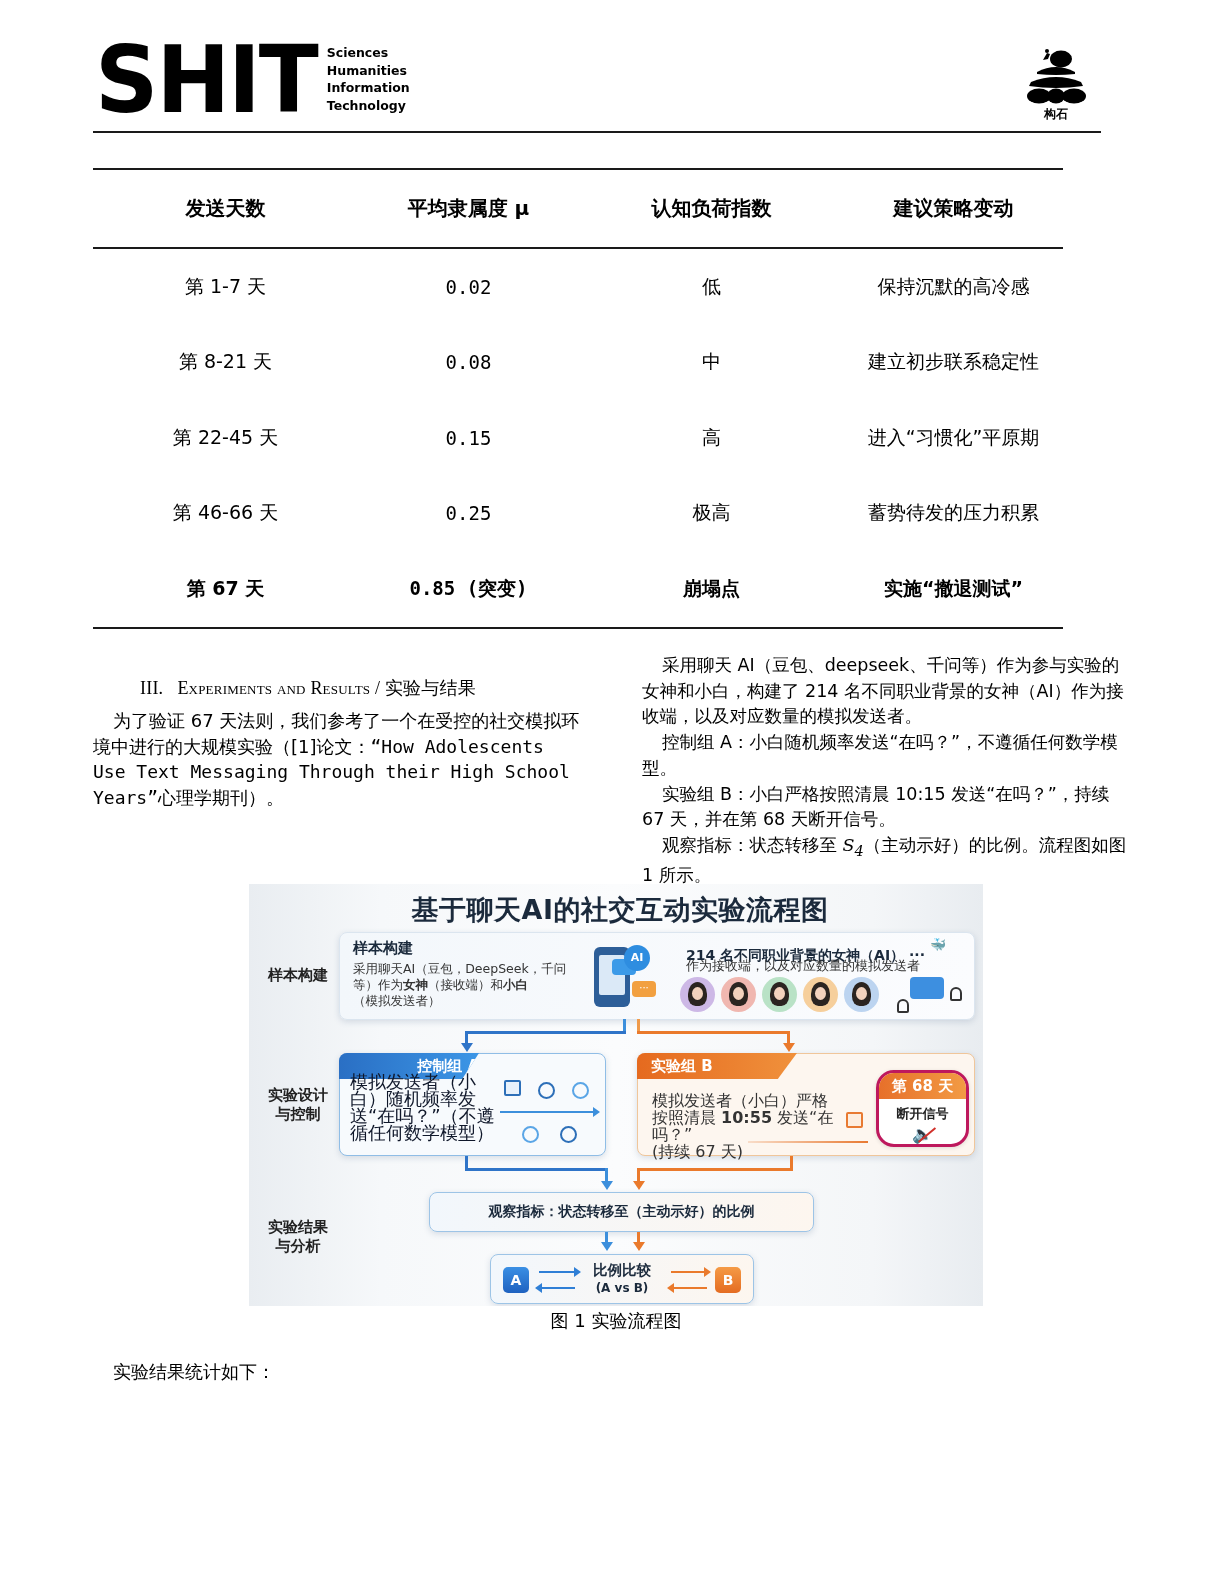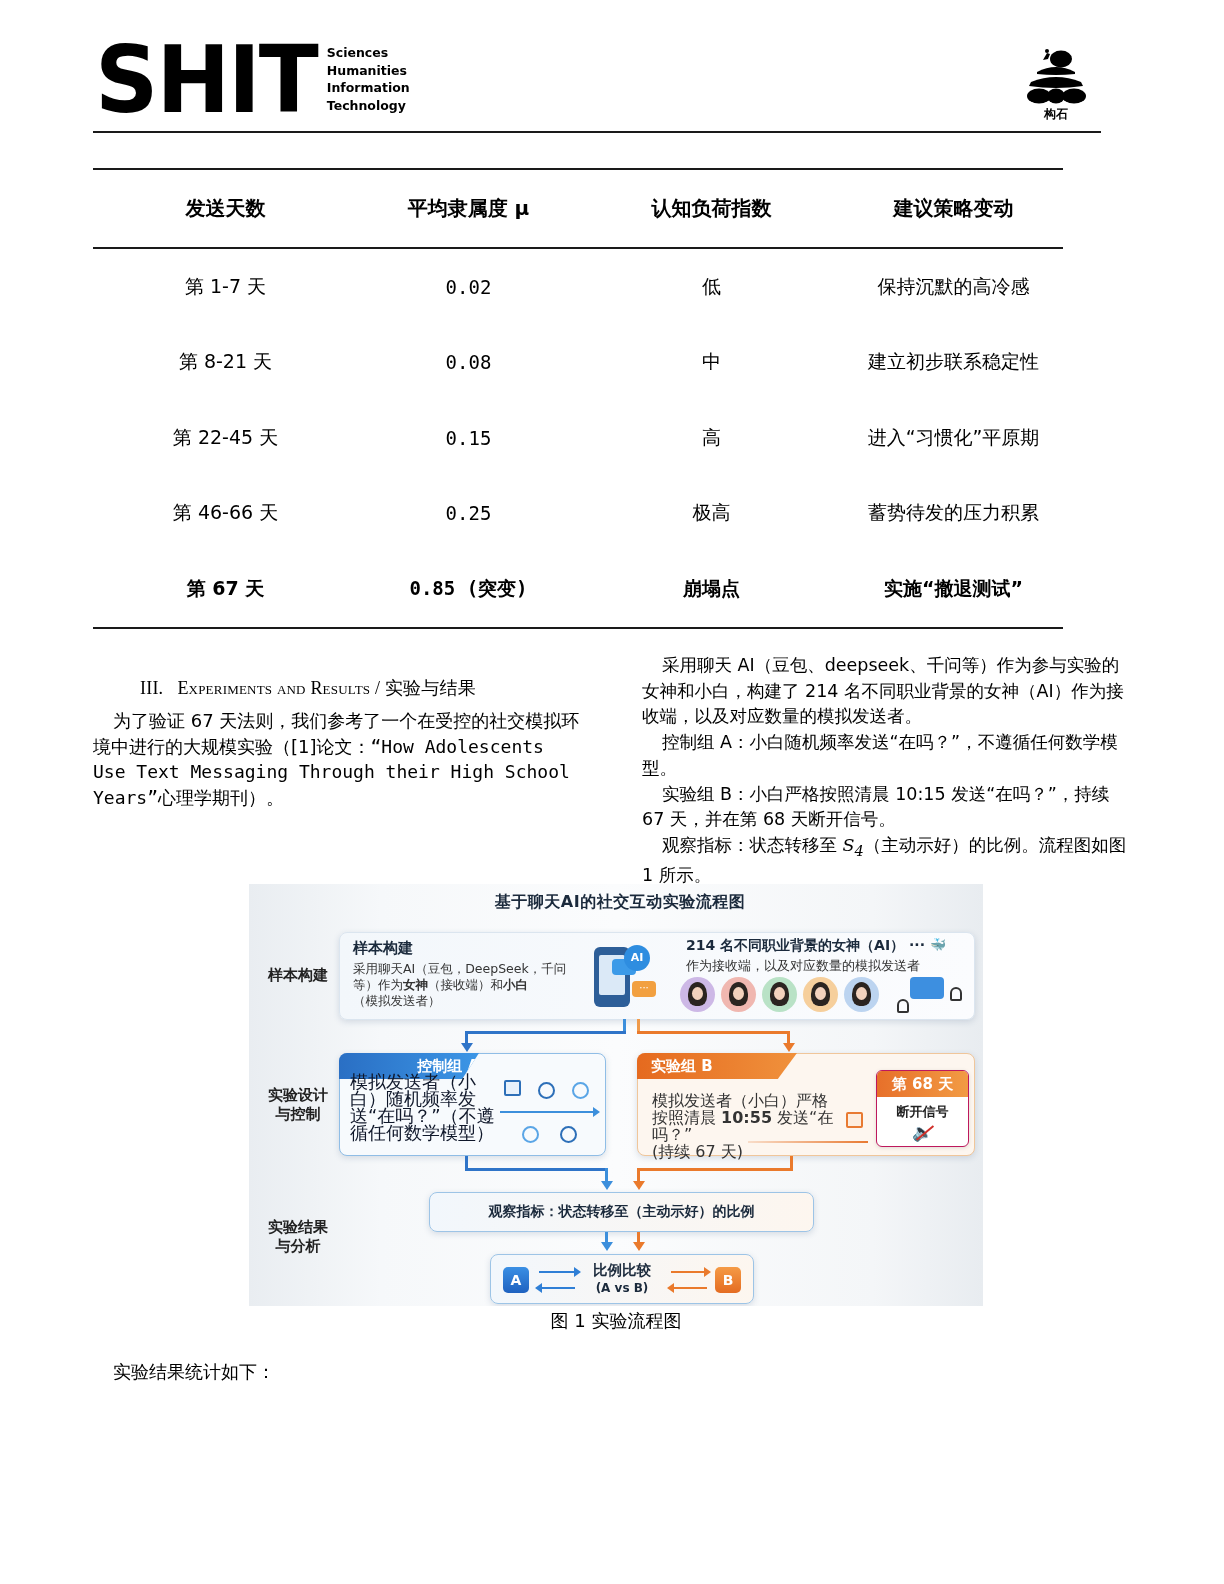--- a/index.html
+++ b/index.html
@@ -32,33 +32,33 @@
   .section-title .zh { font-family: "DejaVu Sans", sans-serif; font-size: 18px; }
   .para-cn { font-family: "DejaVu Sans", sans-serif; font-size: 18px; line-height: 25.5px; text-indent: 20px; }
   .col-right { position: absolute; left: 642px; top: 653px; width: 490px; }
   .col-right p { font-family: "DejaVu Sans", sans-serif; font-size: 17.5px; line-height: 25.7px; text-indent: 20px; }
   .mono { font-family: "DejaVu Sans Mono", monospace; }
   .math { font-family: "DejaVu Serif", serif; font-style: italic; }
 
   
   .figure { position: absolute; left: 249px; top: 884px; width: 734px; height: 422px;
             background: linear-gradient(90deg, #e9edf1 0%, #f6f8fa 18%, #fbfcfd 50%, #f4f6f8 85%, #e8ecf0 100%); overflow: hidden; font-family: "DejaVu Sans", sans-serif; }
-  .fig-title { position: absolute; left: 0; right: 0; top: 8px; text-align: center; font-weight: bold; font-size: 16px; color: #1b2a3c; letter-spacing: 0.5px; padding-left: 8px; }
+  .fig-title { position: absolute; left: 0; right: 0; top: 8px; text-align: center; font-weight: bold; font-size: 27px; color: #1b2a3c; letter-spacing: 0.5px; padding-left: 8px; }
   .row-label { position: absolute; left: 14px; width: 70px; font-weight: bold; font-size: 15px; color: #222; text-align: center; line-height: 19px; }
 
   .card { position: absolute; background: #f7fafd; border: 1.5px solid #b9d3ea; border-radius: 8px; box-shadow: 0 2px 6px rgba(60,90,130,.18); }
   .card-sample { left: 90px; top: 48px; width: 636px; height: 88px; background: linear-gradient(90deg,#f3f7fb,#fbfcfe); border-color: #dbe5ef; }
   .sample-h { position: absolute; left: 13px; top: 6px; font-weight: bold; font-size: 15px; color: #1b2a3c; }
   .sample-t { position: absolute; left: 13px; top: 28px; width: 230px; font-size: 12.5px; line-height: 16px; color: #333; }
   .phone { position: absolute; left: 254px; top: 14px; width: 36px; height: 60px; border-radius: 6px; background: #2d5e98; }
   .phone::after { content: ""; position: absolute; left: 5px; top: 8px; width: 26px; height: 40px; background: #dbe9f7; border-radius: 2px; }
   .bubble-ai { position: absolute; left: 284px; top: 12px; width: 26px; height: 26px; border-radius: 50%; background: #2e8de0; color: #fff; font-weight: bold; font-size: 11px; text-align: center; line-height: 26px; }
   .bubble-chat { position: absolute; left: 272px; top: 26px; width: 24px; height: 16px; border-radius: 4px; background: #3c9ae8; }
   .bubble-dots { position: absolute; left: 292px; top: 48px; width: 24px; height: 16px; border-radius: 4px; background: #f2a040; color: #fff; font-size: 10px; text-align: center; line-height: 14px; }
-  .sample-r1 { position: absolute; left: 346px; top: 4px; font-weight: bold; font-size: 14px; color: #1b2a3c; }
+  .sample-r1 { position: absolute; left: 346px; top: 14px; font-weight: bold; font-size: 14px; color: #1b2a3c; }
   .sample-r2 { position: absolute; left: 346px; top: 24px; font-size: 13px; color: #333; }
   .avatars { position: absolute; left: 340px; top: 44px; display: flex; gap: 6px; }
   .avatar { width: 35px; height: 35px; border-radius: 50%; position: relative; overflow: hidden; }
   .avatar::before { content: ""; position: absolute; left: 8px; top: 5px; width: 19px; height: 24px; border-radius: 50% 50% 40% 40%; background: #2b2420; }
   .avatar::after { content: ""; position: absolute; left: 12px; top: 10px; width: 11px; height: 13px; border-radius: 50%; background: #f3d2bd; }
   .chat-icon { position: absolute; left: 570px; top: 44px; width: 34px; height: 22px; background: #3d8fe0; border-radius: 4px; }
   .person-icon { position: absolute; width: 12px; height: 14px; border: 2px solid #333; border-radius: 6px 6px 2px 2px; }
   .mini-icons { position: absolute; left: 590px; top: 4px; font-size: 13px; color: #2d7fd6; }
 
   .card-a { left: 90px; top: 169px; width: 267px; height: 103px; border-color: #8fbde6; }
@@ -67,21 +67,21 @@
   .timeline-a { position: absolute; left: 160px; top: 22px; width: 100px; height: 70px; }
   .tl-line { position: absolute; left: 0; top: 35px; width: 96px; height: 2px; background: #3c8fdc; }
   .tl-arrow { position: absolute; left: 93px; top: 31px; width: 0; height: 0; border-left: 7px solid #3c8fdc; border-top: 5px solid transparent; border-bottom: 5px solid transparent; }
   .clock { position: absolute; width: 17px; height: 17px; border: 2px solid #2d6fb8; border-radius: 50%; }
   .cal { position: absolute; width: 17px; height: 16px; border: 2px solid #2d6fb8; border-radius: 2px; background: #e8f1fb; }
 
   .card-b { left: 388px; top: 169px; width: 338px; height: 103px; background: #fdf6ef; border-color: #f0c69a; }
   .card-b .tab { position: absolute; left: -1px; top: -1px; width: 160px; height: 26px; border-radius: 8px 0 0 0; background: linear-gradient(90deg,#e56a1f,#f0913c); clip-path: polygon(0 0, 100% 0, 88% 100%, 0 100%); color: #fff; font-weight: bold; font-size: 15px; line-height: 26px; padding-left: 14px; }
   .card-b .txt { position: absolute; left: 14px; top: 38px; width: 205px; font-size: 16px; line-height: 17px; color: #333; }
   .tl-b { position: absolute; left: 110px; top: 87px; width: 120px; height: 2px; background: linear-gradient(90deg, rgba(232,122,50,.2), #e87a32); }
-  .day68 { position: absolute; left: 238px; top: 16px; width: 93px; height: 77px; background: #fff; border: 1px solid #be185d; border-radius: 6px; box-shadow: 0 1px 4px rgba(0,0,0,.12); overflow: hidden; }
+  .day68 { position: absolute; left: 238px; top: 16px; width: 93px; height: 77px; background: #fff; border: 3px solid #be185d; border-radius: 18px; box-shadow: 0 1px 4px rgba(0,0,0,.12); overflow: hidden; }
   .day68-h { height: 26px; background: linear-gradient(90deg,#e7702a,#f29b44); color: #fff; font-weight: bold; font-size: 15px; text-align: center; line-height: 26px; }
   .day68-t { text-align: center; font-weight: bold; font-size: 13px; margin-top: 6px; color: #222; }
   .mute-icon { text-align: center; font-size: 17px; color: #6b8aa8; margin-top: 1px; position: relative; }
   .mute-icon::after { content: ""; position: absolute; left: 37px; top: 10px; width: 22px; height: 2px; background: #d0302a; transform: rotate(-40deg); }
 
   .card-obs { left: 180px; top: 308px; width: 385px; height: 40px; background: linear-gradient(90deg,#f2f7fc,#fdf6ef); border-color: #9dc4e6; text-align: center; font-weight: bold; font-size: 14px; line-height: 37px; color: #1b2a3c; }
   .card-cmp { left: 241px; top: 370px; width: 264px; height: 50px; background: linear-gradient(90deg,#f2f7fc,#fdf6ef); border-color: #9dc4e6; }
   .sq { position: absolute; top: 12px; width: 26px; height: 26px; border-radius: 5px; color: #fff; font-weight: bold; font-size: 14px; text-align: center; line-height: 26px; }
   .sq-a { left: 12px; background: linear-gradient(#3a8fe4,#1f62c0); }
   .sq-b { right: 12px; background: linear-gradient(#f59a45,#e46c22); }

